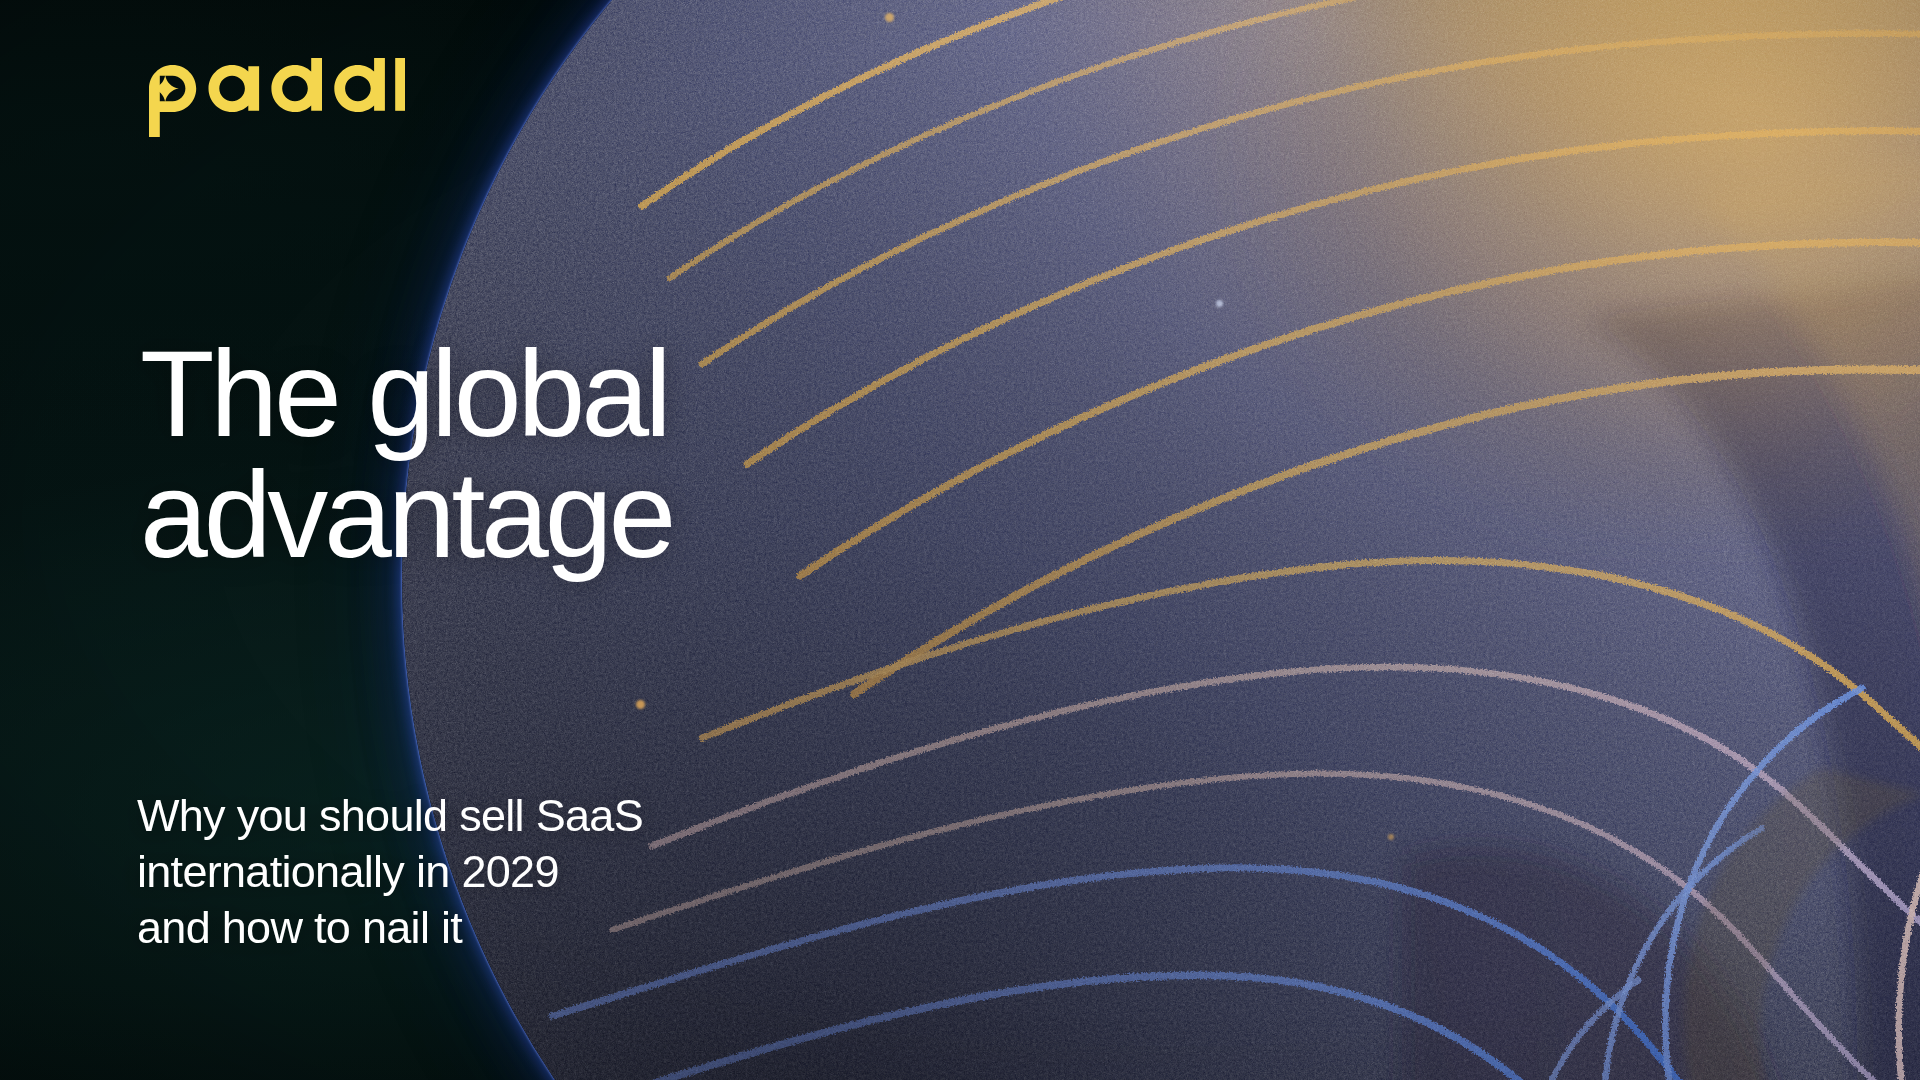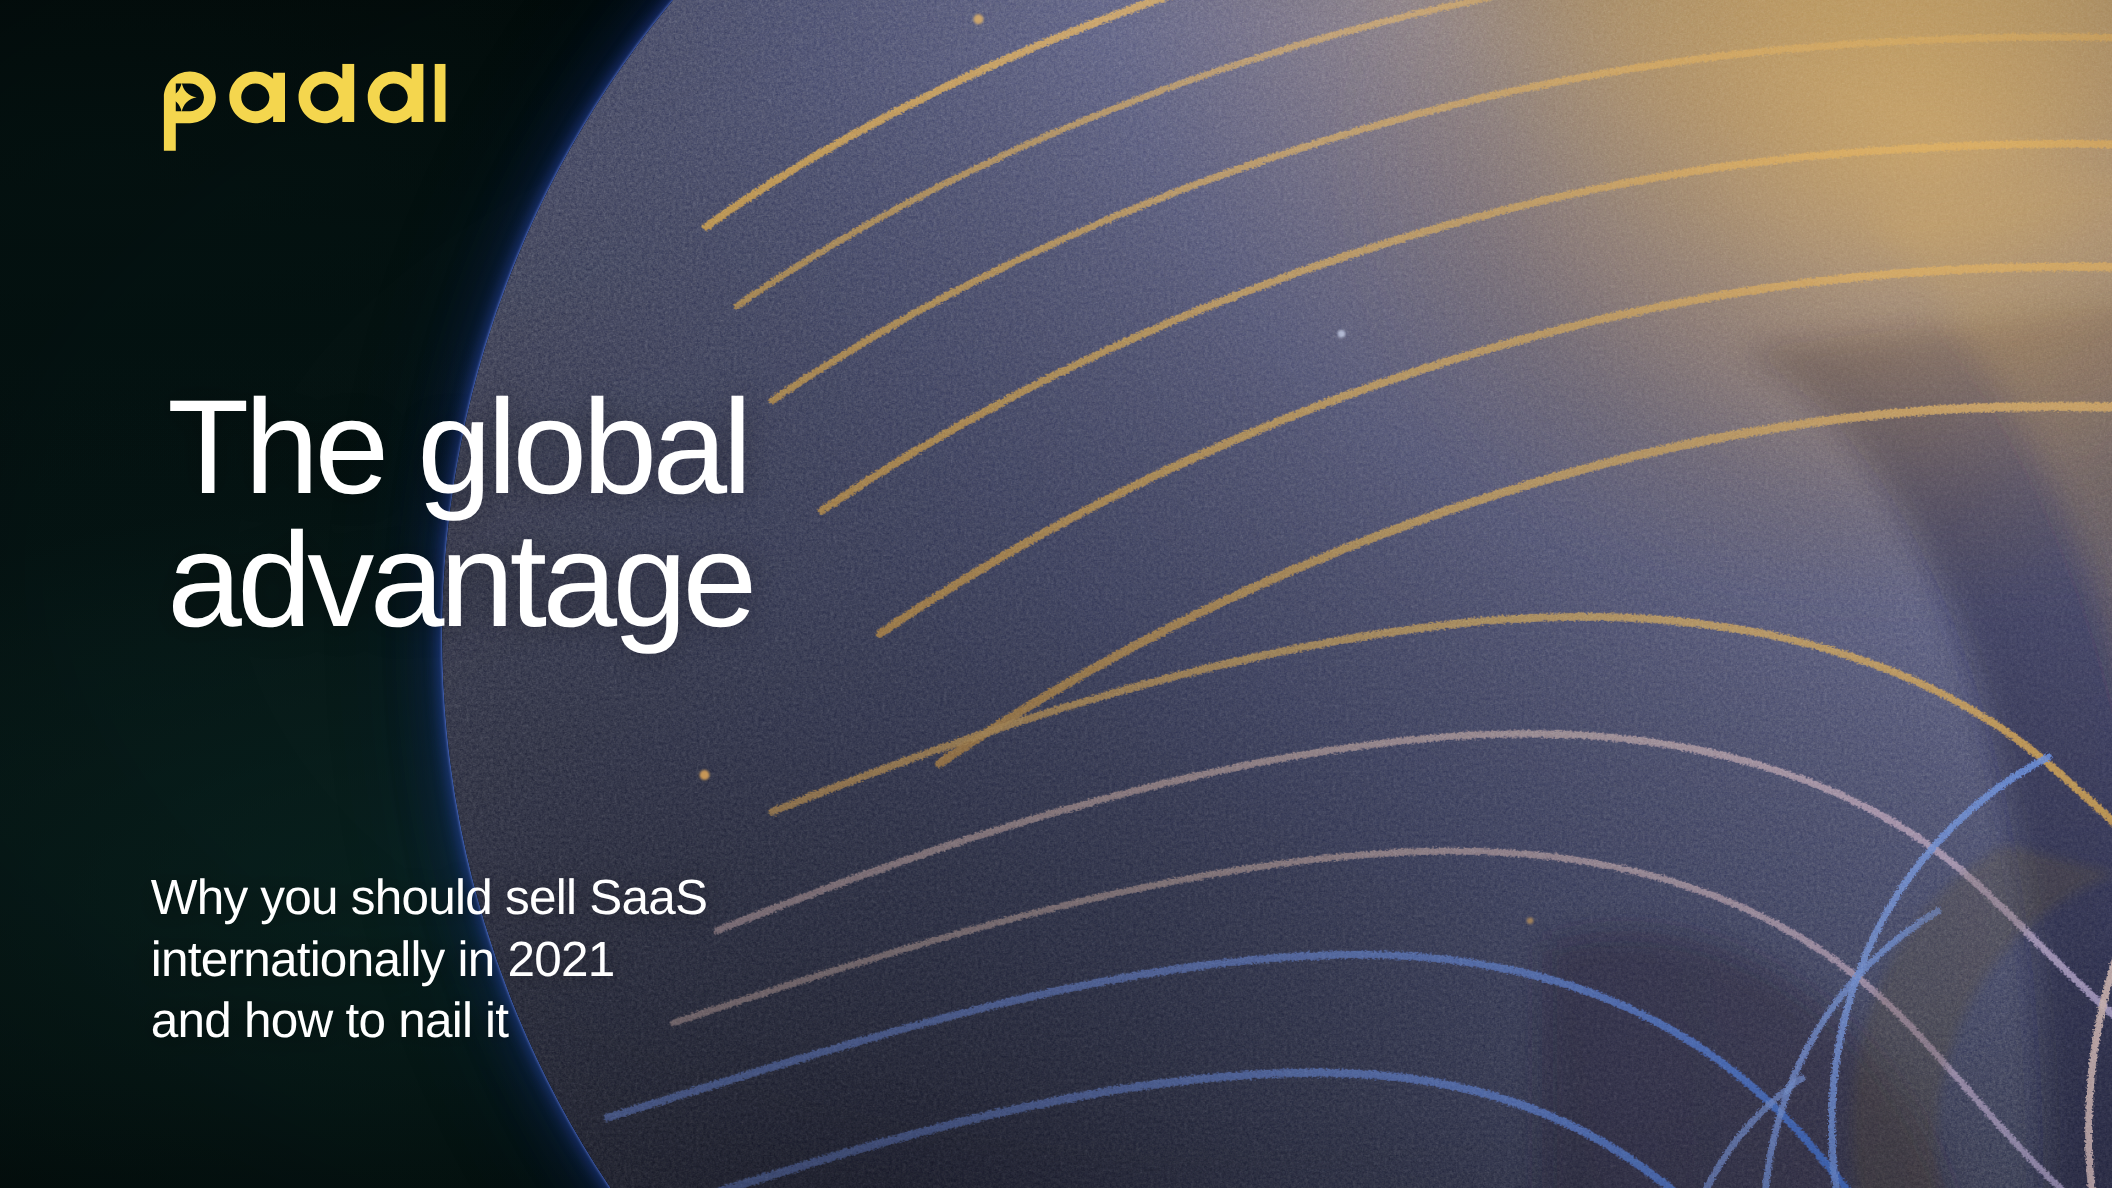--- a/index.html
+++ b/index.html
@@ -122,21 +122,21 @@
     width: 268px;
     height: 82px;
     display: block;
   }
 
   .headline {
     position: absolute;
     left: 136px;
     top: 330px;
     width: 900px;
-    margin: 16px;
+    margin: 4px;
     color: #ffffff;
     font-size: 122px;
     line-height: 0.99;
     letter-spacing: -4.2px;
     font-weight: 400;
     white-space: pre-line;
     text-shadow: 0 2px 26px rgba(0,0,0,0.34);
   }
 
   .subhead {
@@ -314,17 +314,17 @@
 
       <path d="M24.8 30.5 C17.6 29.4 12.3 24.1 11.2 16.9 C10.1 24.1 4.8 29.4 -2.4 30.5 C4.8 31.6 10.1 36.9 11.2 44.1 C12.3 36.9 17.6 31.6 24.8 30.5 Z" fill="#F4D64E" transform="translate(17,0)"></path>
 
       <path d="M30.5 19.5 C26.2 22.8 23.4 26.4 23.4 30.5 C23.4 34.6 26.2 38.2 30.5 41.5 L20 41.5 L20 19.5 Z" fill="#030b0b" opacity="0"></path>
     </svg>
 
     <h1 class="headline">The global
 advantage</h1>
 
     <p class="subhead">Why you should sell SaaS
-internationally in 2021
+internationally in 2029
 and how to nail it</p>
 
   </div>
 </div>
 
 </body></html>

